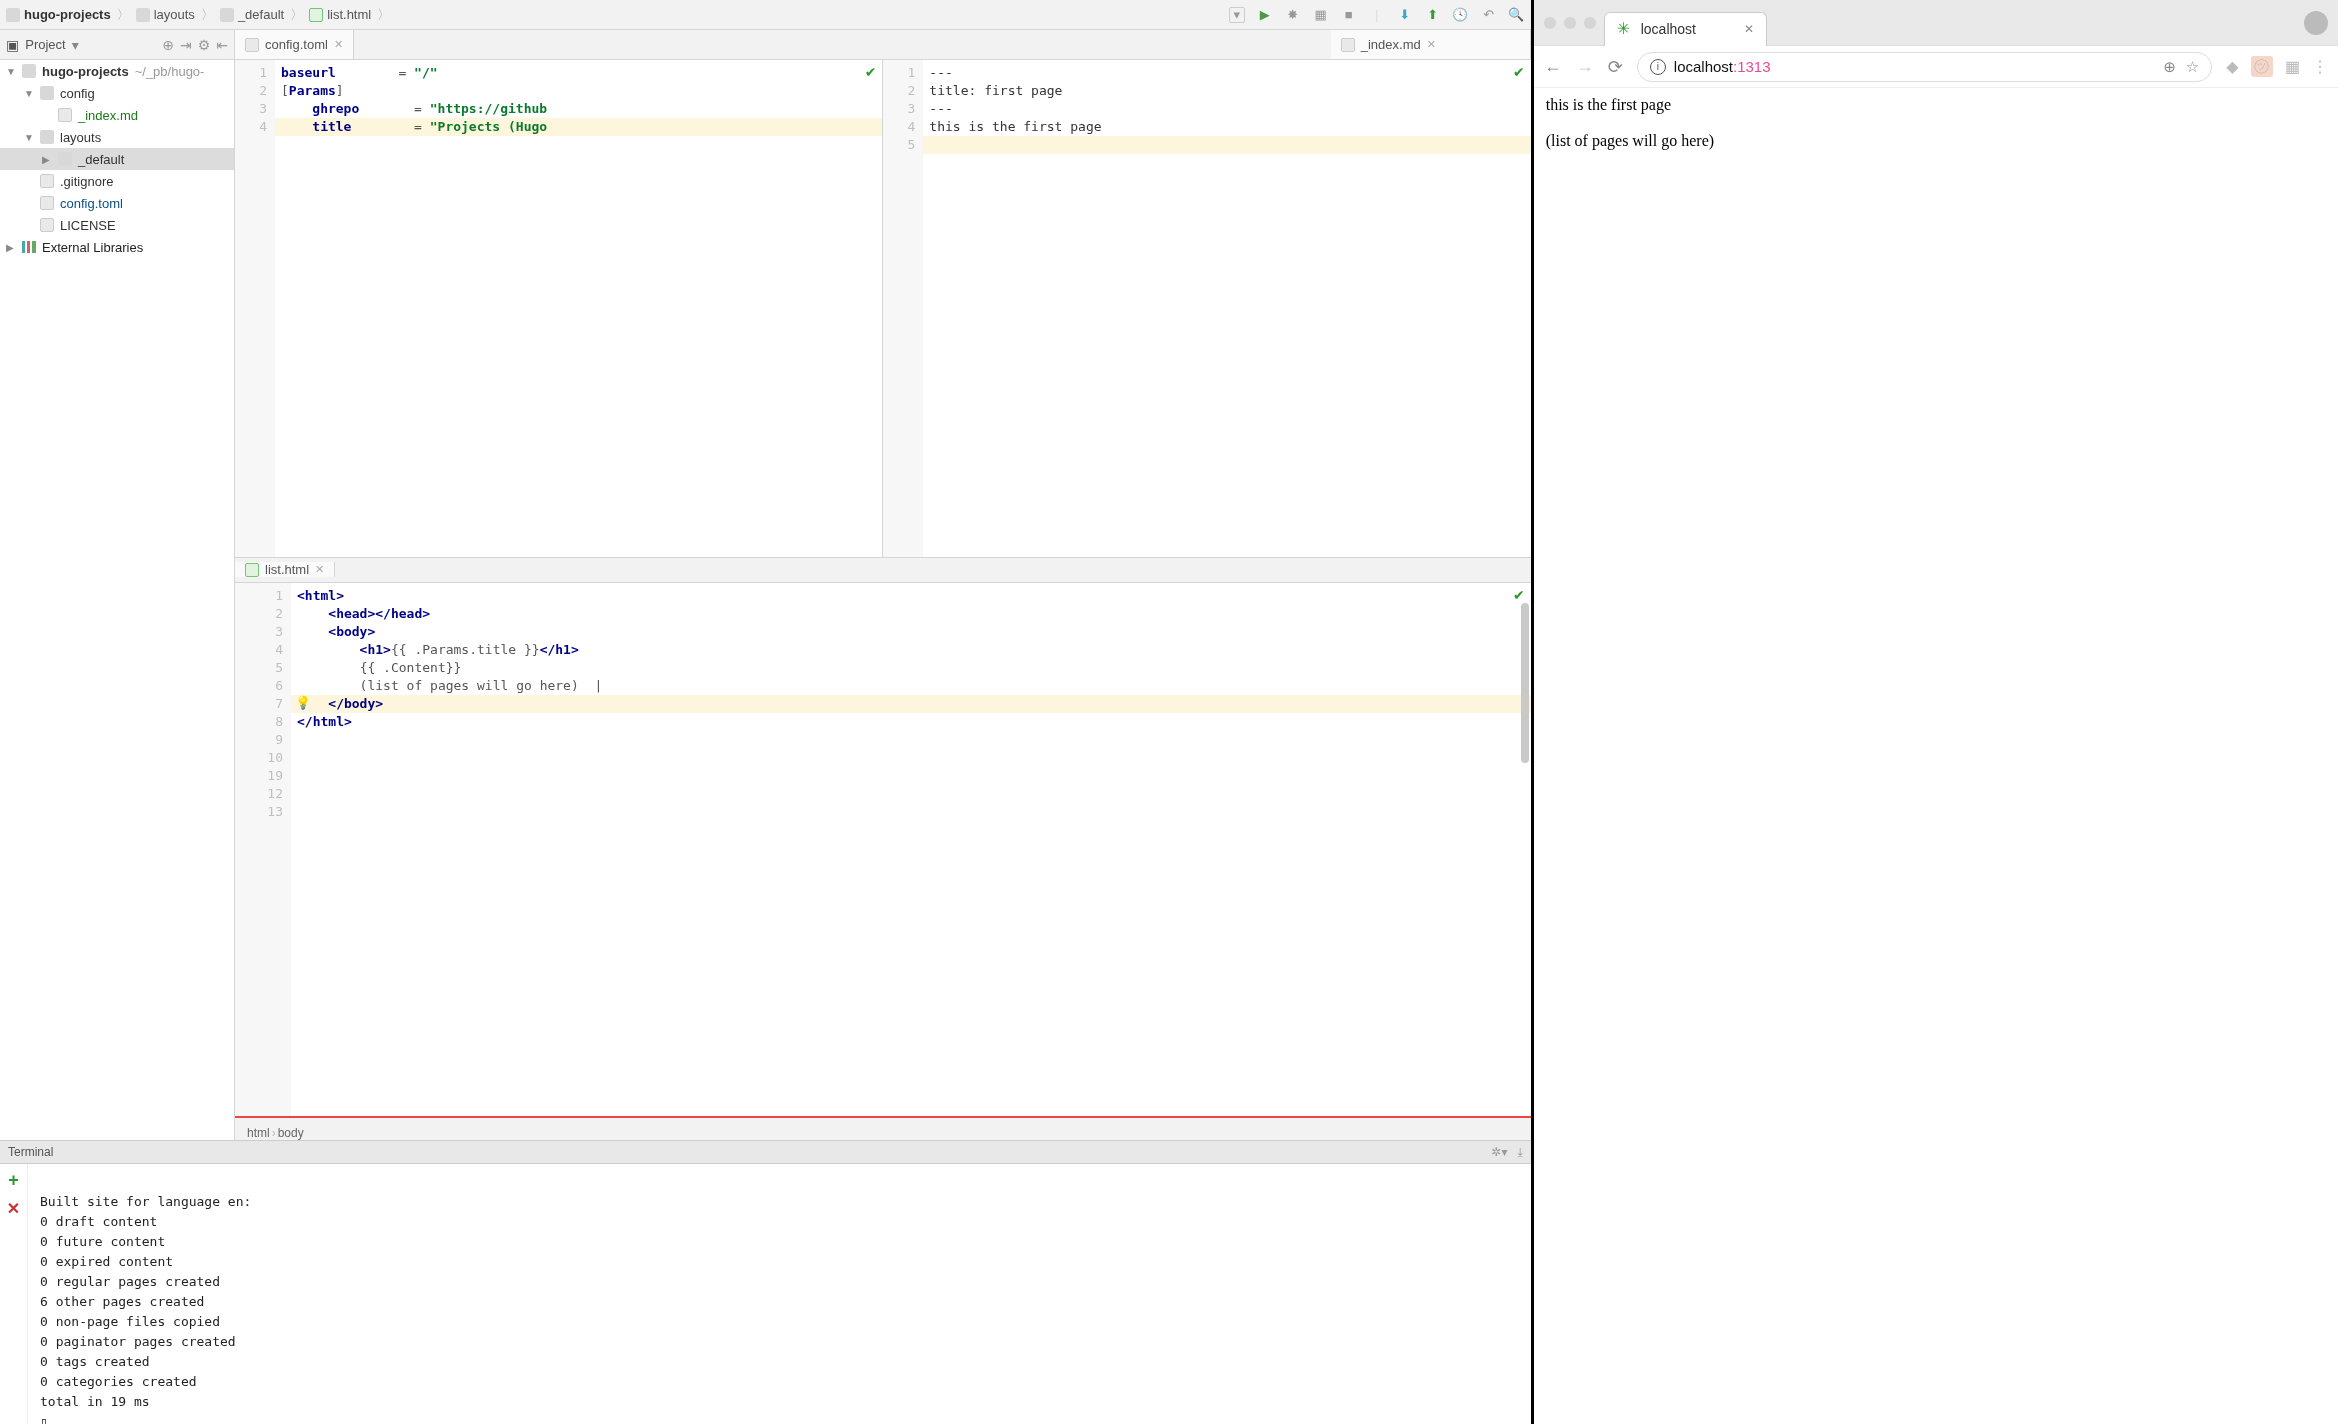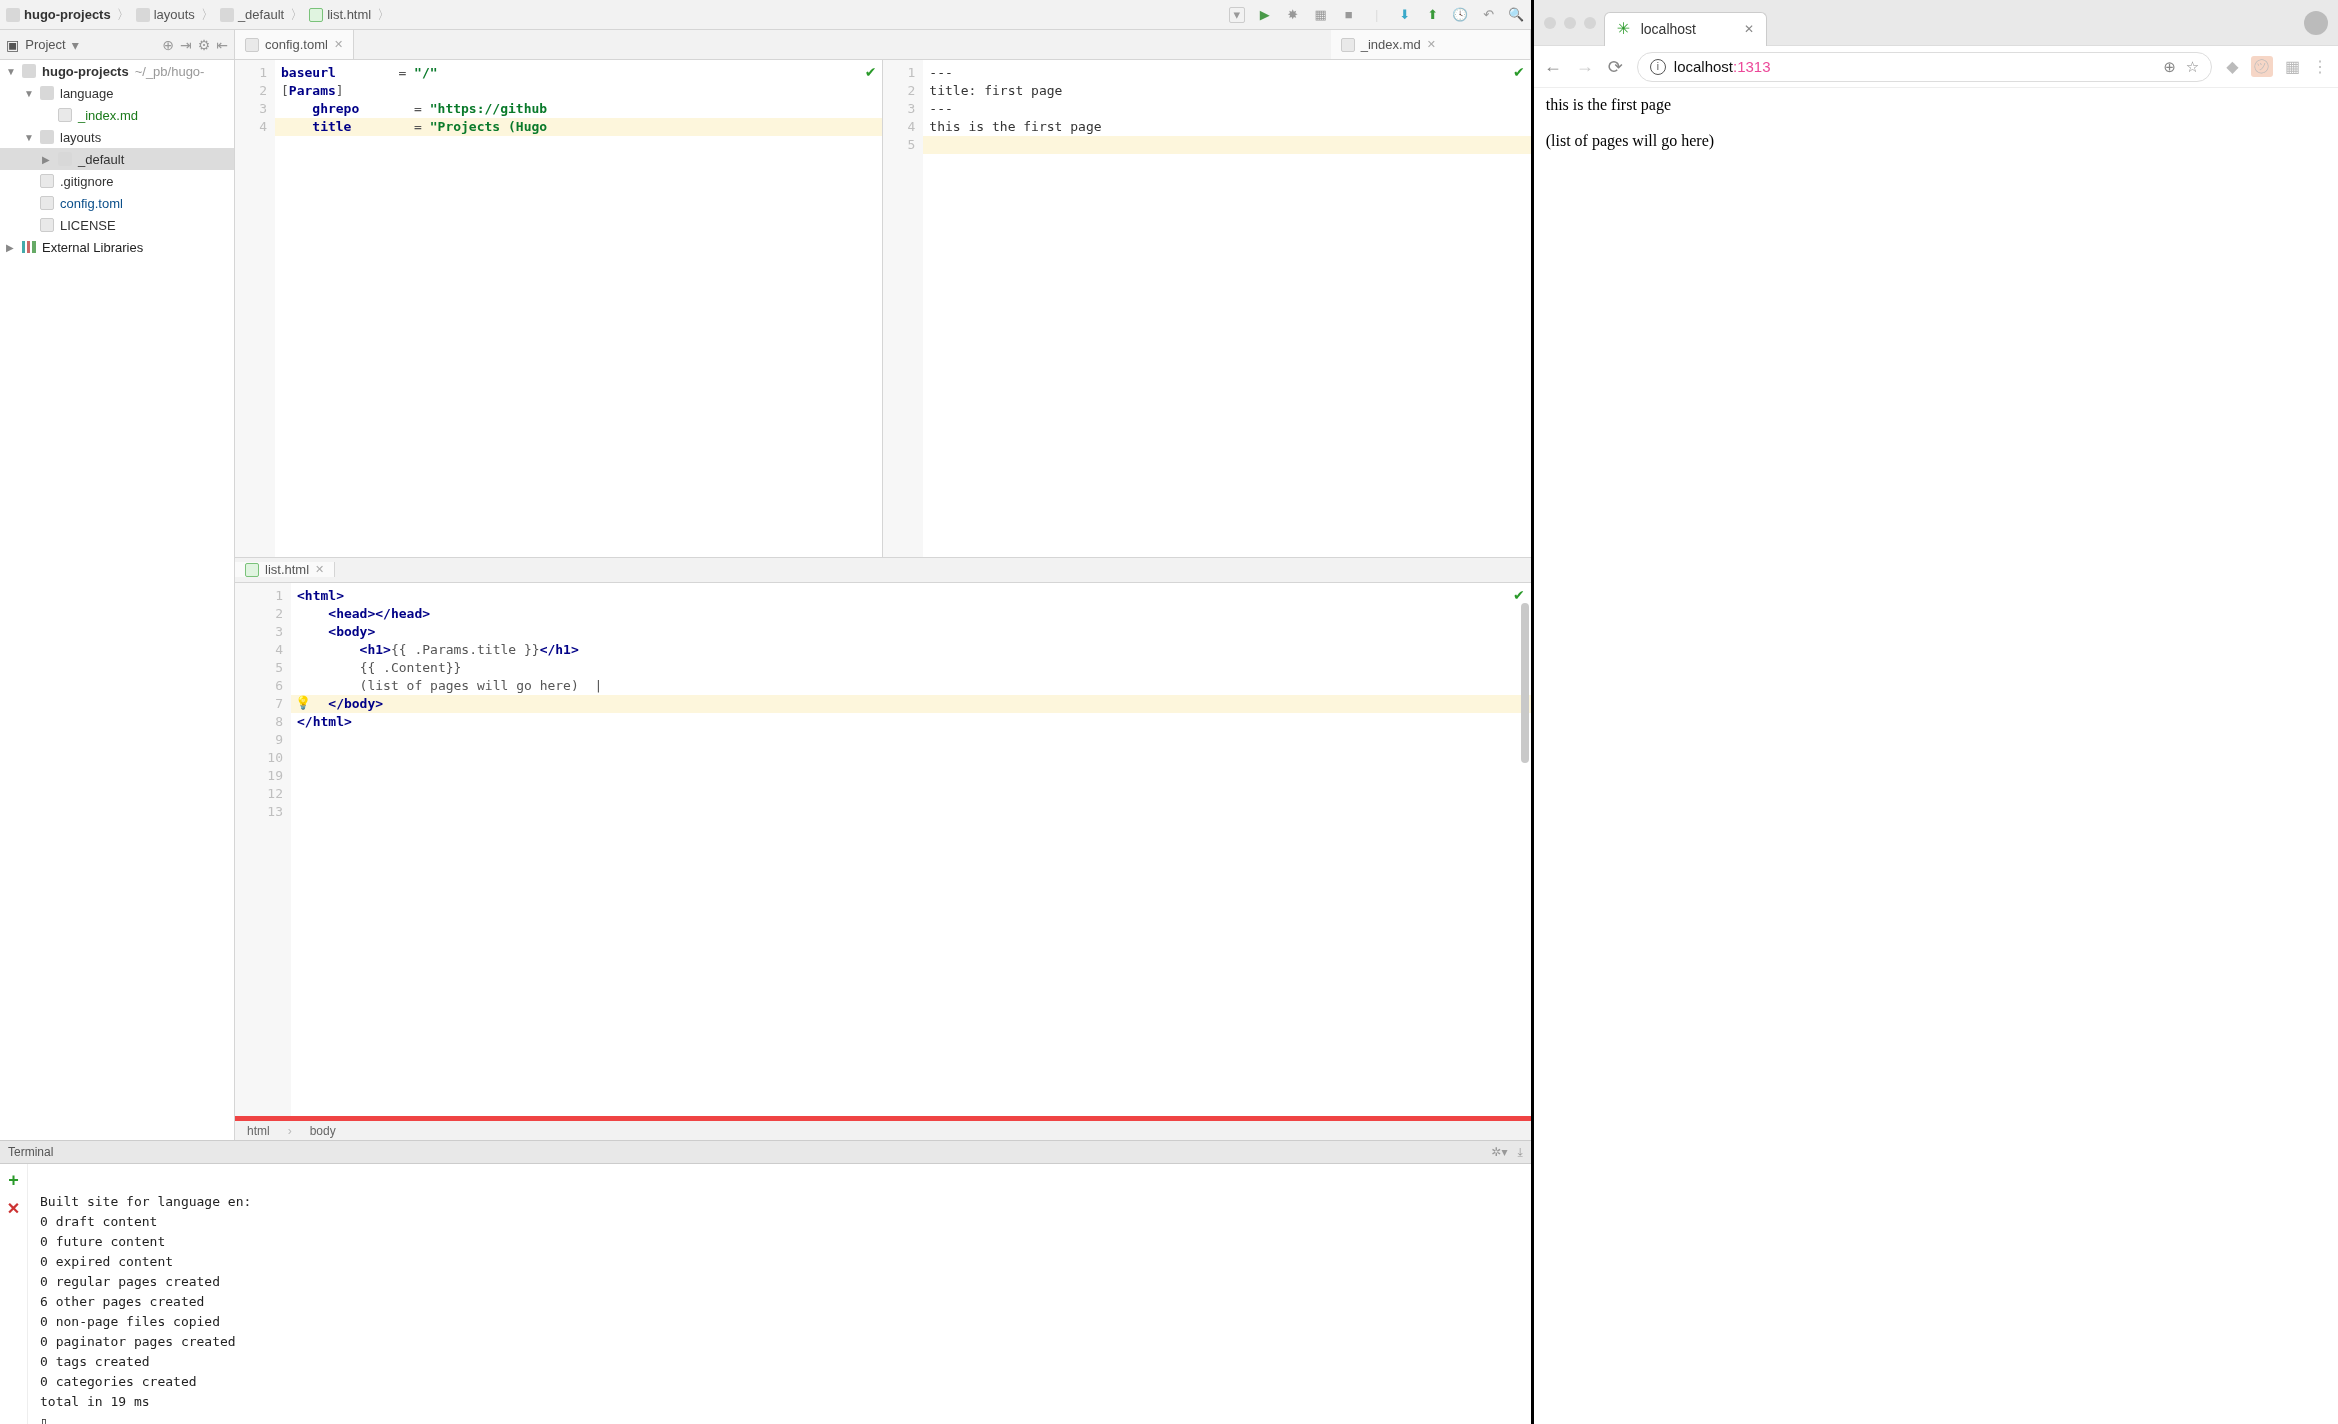--- a/index.html
+++ b/index.html
@@ -55,21 +55,21 @@
 .k{color:#000087;font-weight:700}
 .s{color:#0a7a2b;font-weight:700}
 .p{color:#555}
 .chk{position:absolute;top:4px;right:6px;color:#2a9a2a;font-size:14px}
 
 
 .bot-tabs{height:26px;display:flex;align-items:center;background:#f2f2f2;border-top:1px solid #d5d5d5;border-bottom:1px solid #d5d5d5}
 .bot-ed{flex:1;display:flex;min-height:0;position:relative}
 .bot-ed .gut{width:56px}
 .bulb{position:absolute;left:60px;top:calc(4px + 18px*6);font-size:13px;color:#d9a400;z-index:2}
-.status{height:24px;display:flex;align-items:center;gap:18px;padding:0 12px;background:#f2f2f2;border-top:5px solid #ef4444;font-size:12px;color:#666}
+.status{height:24px;display:flex;align-items:flex-end;gap:2px;padding:0 12px;background:#f2f2f2;border-top:2px solid #ef4444;font-size:12px;color:#666}
 .scrollthumb{position:absolute;right:2px;top:20px;width:8px;height:160px;background:#c9c9c9;border-radius:4px}
 
 
 .term-head{height:24px;display:flex;align-items:center;padding:0 8px;background:#e8e8e8;border-top:1px solid #ccc;border-bottom:1px solid #ccc;font-size:12px;color:#555}
 .term-head .r{margin-left:auto;display:flex;gap:10px;color:#999}
 .term-body{display:flex;min-height:0;flex:0 0 260px}
 .term-icons{width:28px;display:flex;flex-direction:column;align-items:center;gap:8px;padding-top:6px;border-right:1px solid #eee}
 .term-icons .plus{color:#2a9a2a;font-size:18px;font-weight:700}
 .term-icons .xx{color:#c33;font-size:16px;font-weight:700}
 .term-out{flex:1;font-family:Menlo,Consolas,monospace;font-size:13px;line-height:20px;padding:8px 12px;white-space:pre;color:#222;overflow:auto}
@@ -166,21 +166,21 @@
       <div class="tree">
         <div class="row lv1">
           <span class="arrow">▼</span>
             <span class="ficon"></span>
           <span class="bold">hugo-projects</span>
           <span class="muted">~/_pb/hugo-</span>
         </div>
         <div class="row lv2">
             <span class="arrow">▼</span>
             <span class="ficon"></span>
-            <span>language</span>
+            <span>config</span>
           </div>
         <div class="row lv3">
             <span class="arrow"></span>
             <span class="ficon file"></span>
             <span class="grn">_index.md</span>
           </div>
         <div class="row lv2">
             <span class="arrow">▼</span>
             <span class="ficon"></span>
             <span>layouts</span>

